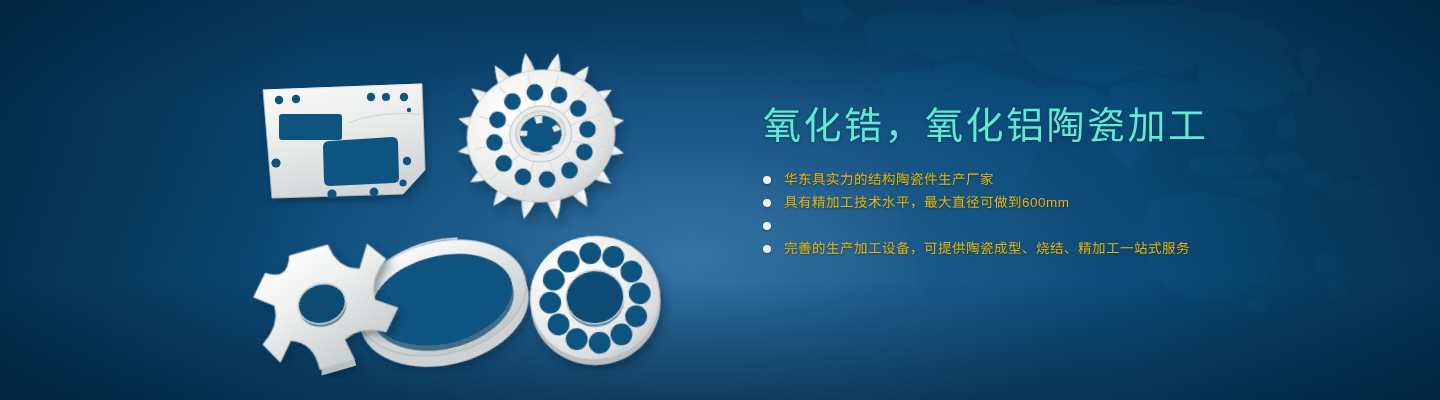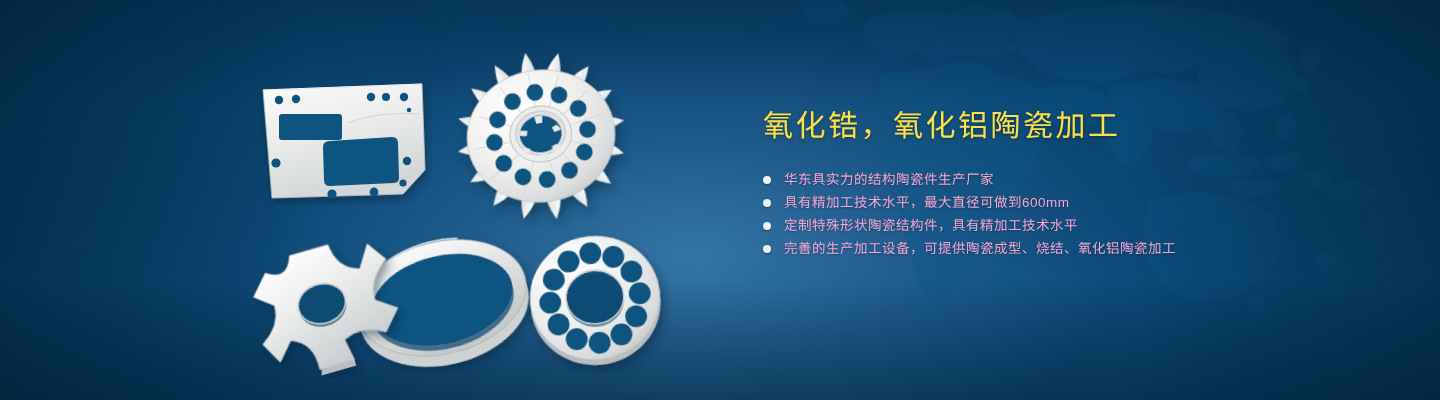--- a/index.html
+++ b/index.html
@@ -51,22 +51,22 @@
   .products { position:absolute; left:0; top:0; width:720px; height:400px; }
   .products svg { position:absolute; }
 
   
   .copy {
     position:absolute;
     left:763px; top:104px;
     width:620px;
   }
   .headline {
-    color:#fde047;
-    font-size:30px;
+    color:#5eead4;
+    font-size:38px;
     line-height:44px;
     letter-spacing:2.5px;
     font-weight:400;
     white-space:nowrap;
     text-shadow:0 1px 3px rgba(0,20,40,0.45);
   }
   .bullets {
     margin-top:21px;
     list-style:none;
   }
@@ -78,21 +78,21 @@
   }
   .dot {
     width:8px; height:8px;
     border-radius:50%;
     background:#eef3f7;
     flex:0 0 8px;
     margin-right:13px;
     box-shadow:0 1px 2px rgba(0,15,30,0.4);
   }
   .bullet-text {
-    color:#f9a8d4;
+    color:#eab308;
     font-size:13.5px;
     line-height:22px;
     letter-spacing:0.5px;
     white-space:nowrap;
     text-shadow:0 1px 2px rgba(0,20,40,0.4);
   }
 </style>
 </head>
 <body>
 
@@ -418,24 +418,23 @@
         <span class="bullet-text">华东具实力的结构陶瓷件生产厂家</span>
       </li>
 
       <li class="bullet">
         <span class="dot"></span>
         <span class="bullet-text">具有精加工技术水平，最大直径可做到600mm</span>
       </li>
 
       <li class="bullet">
         <span class="dot"></span>
-        <span class="bullet-text">定制特殊形状陶瓷结构件，具有精加工技术水平</span>
       </li>
 
       <li class="bullet">
         <span class="dot"></span>
-        <span class="bullet-text">完善的生产加工设备，可提供陶瓷成型、烧结、氧化铝陶瓷加工</span>
+        <span class="bullet-text">完善的生产加工设备，可提供陶瓷成型、烧结、精加工一站式服务</span>
       </li>
 
     </ul>
   </div>
 
 </div>
 
 </body></html>

